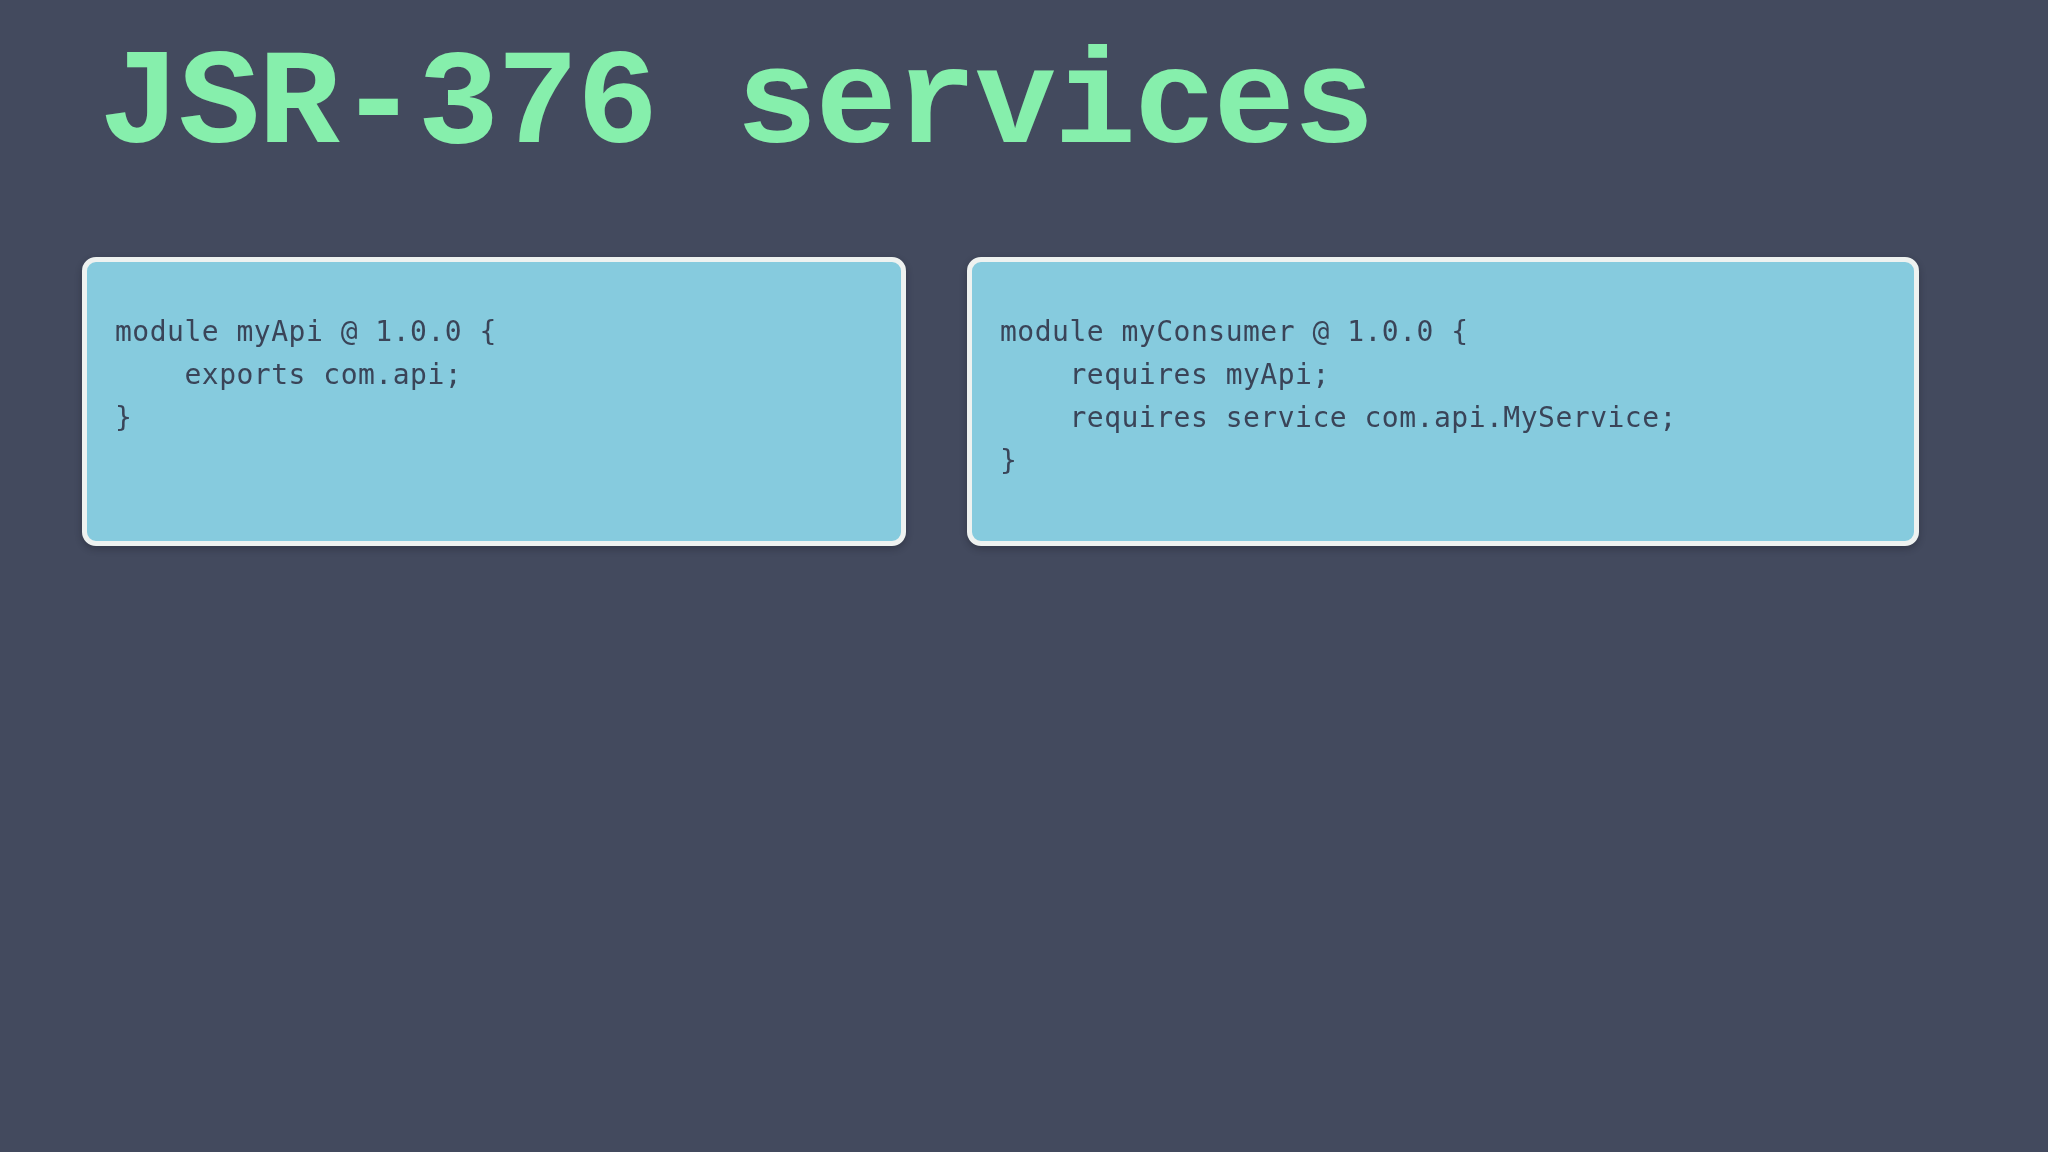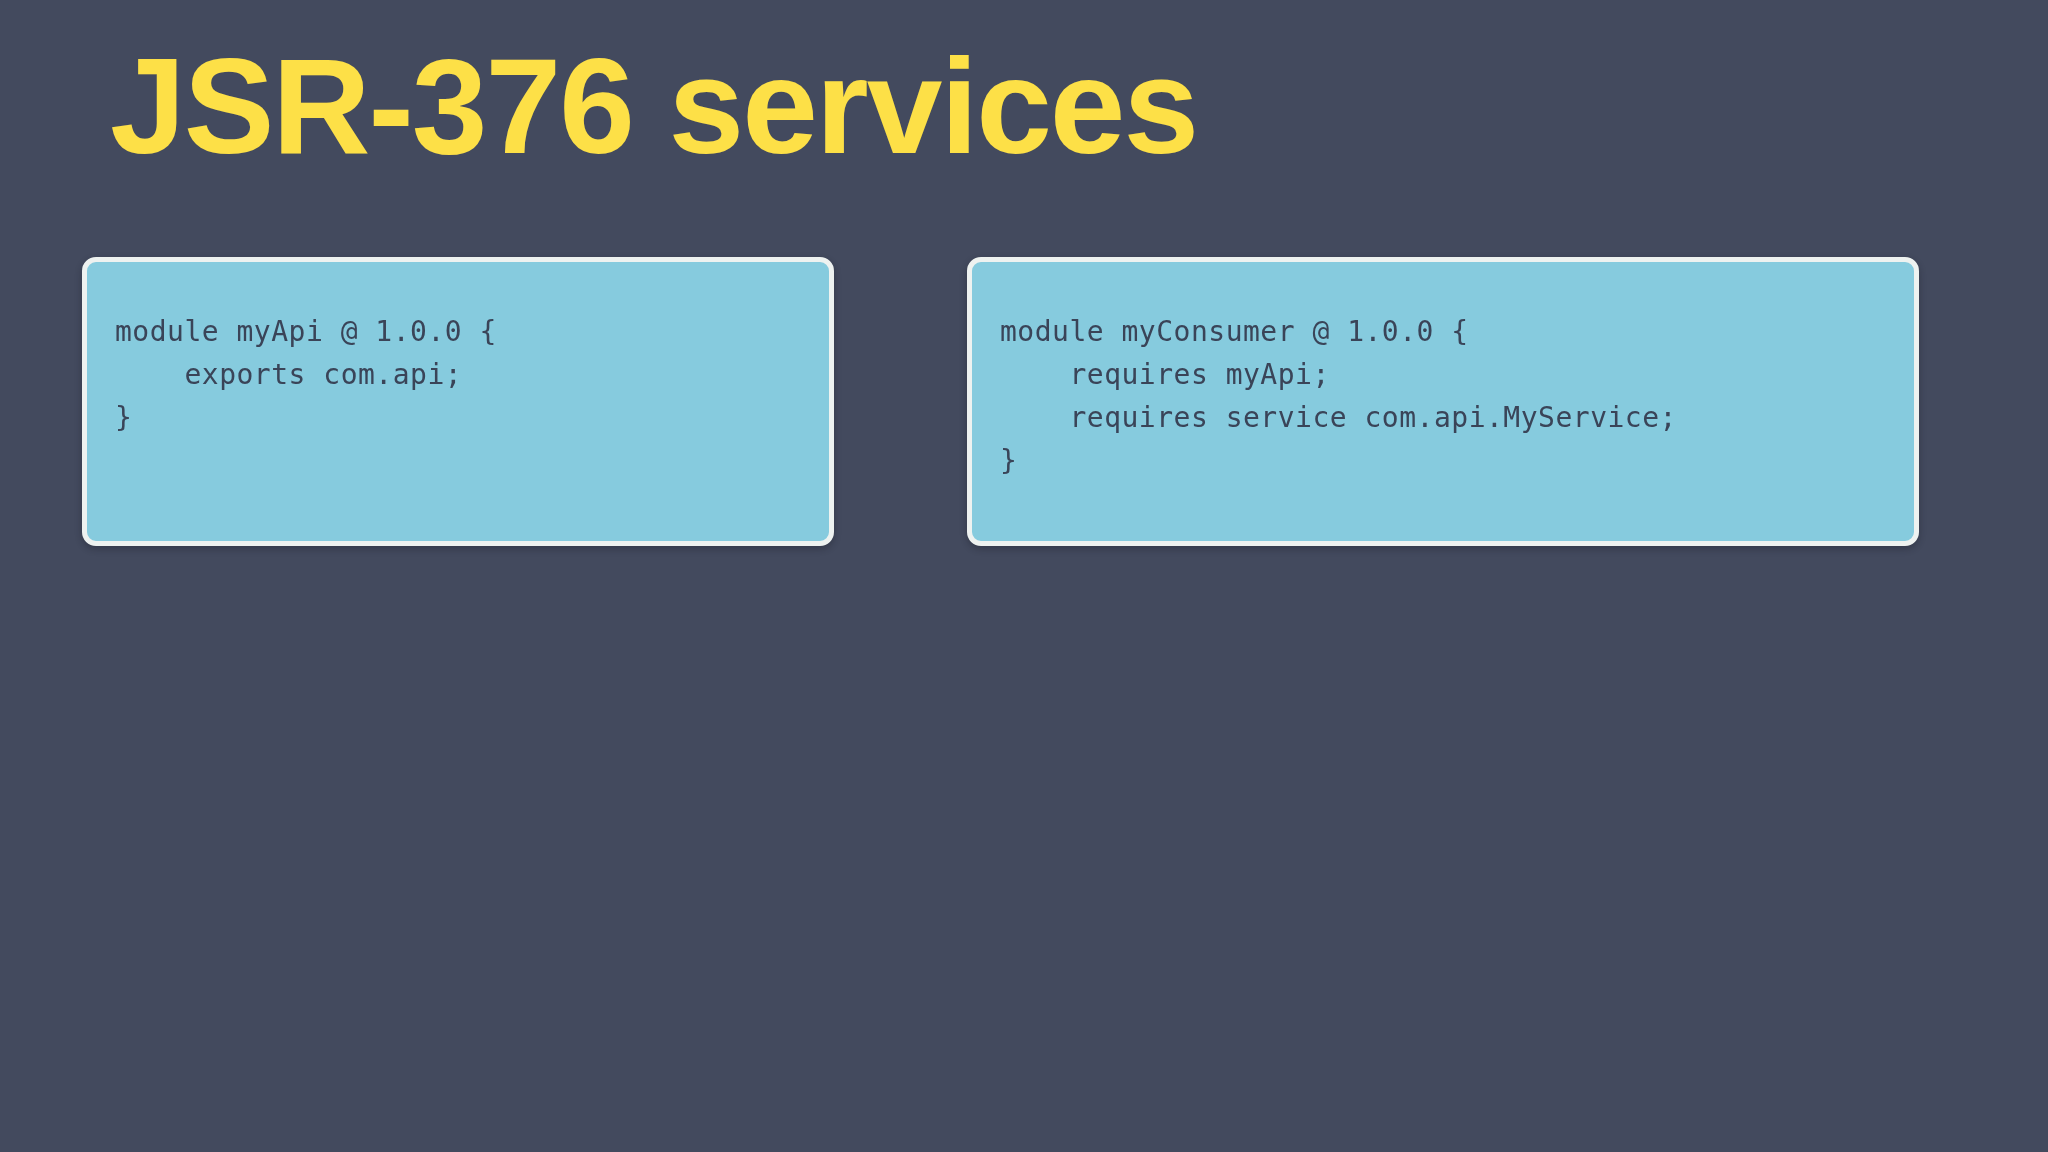--- a/index.html
+++ b/index.html
@@ -10,43 +10,43 @@
   .slide {
     position: relative;
     width: 2048px;
     height: 1152px;
     background: #434a5e;
     overflow: hidden;
     font-family: "Liberation Sans", sans-serif;
   }
   .slide-title {
     position: absolute;
-    left: 110px;
+    left: 99px;
     top: 38px;
-    font-family: Liberation Sans, sans-serif;
+    font-family: Liberation Mono, monospace;
     font-weight: bold;
     font-size: 136px;
     line-height: 1.0;
     letter-spacing: -2px;
-    color: #fde047;
+    color: #86efac;
     white-space: pre;
   }
   .code-card {
     position: absolute;
     top: 257px;
     height: 289px;
     background: #86cbde;
     border: 5px solid #eef2f0;
     border-radius: 14px;
     box-sizing: border-box;
     box-shadow: 0 3px 7px rgba(20,24,34,0.33);
   }
   .code-card.left {
     left: 82px;
-    width: 752px;
+    width: 824px;
   }
   .code-card.right {
     left: 967px;
     width: 952px;
   }
   .code-body {
     position: absolute;
     left: 28px;
     top: 48px;
     margin: 0;

